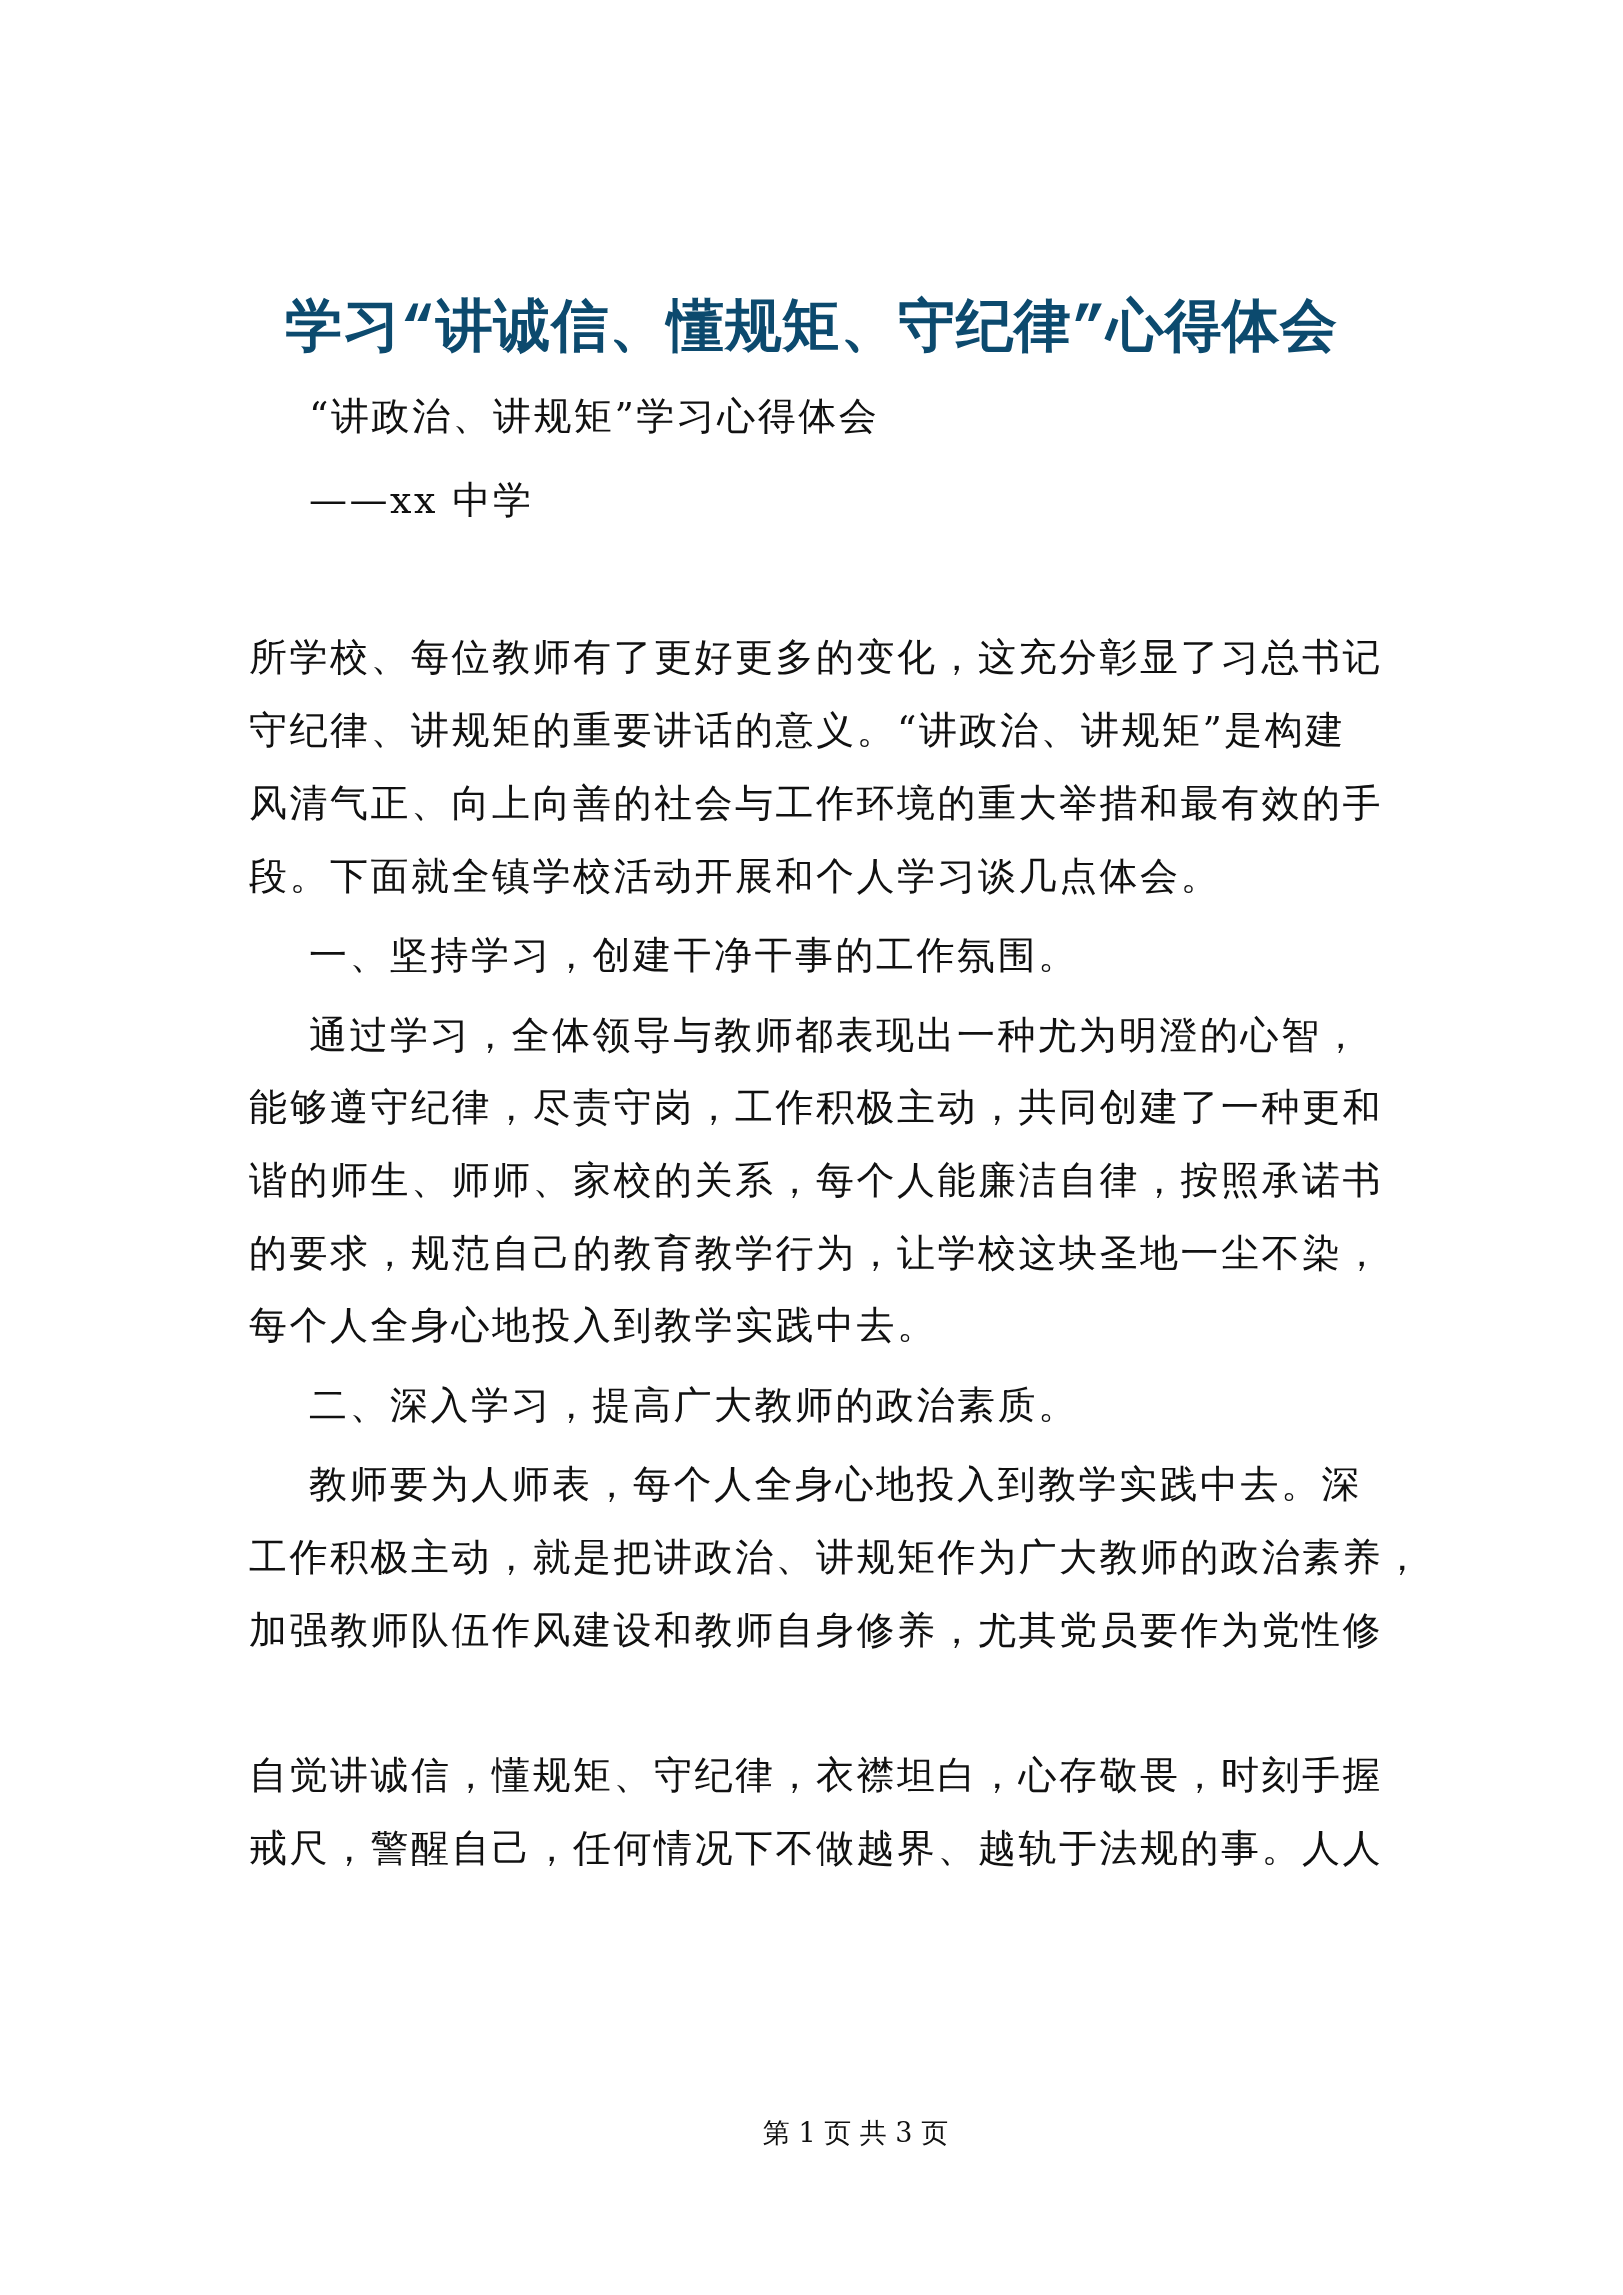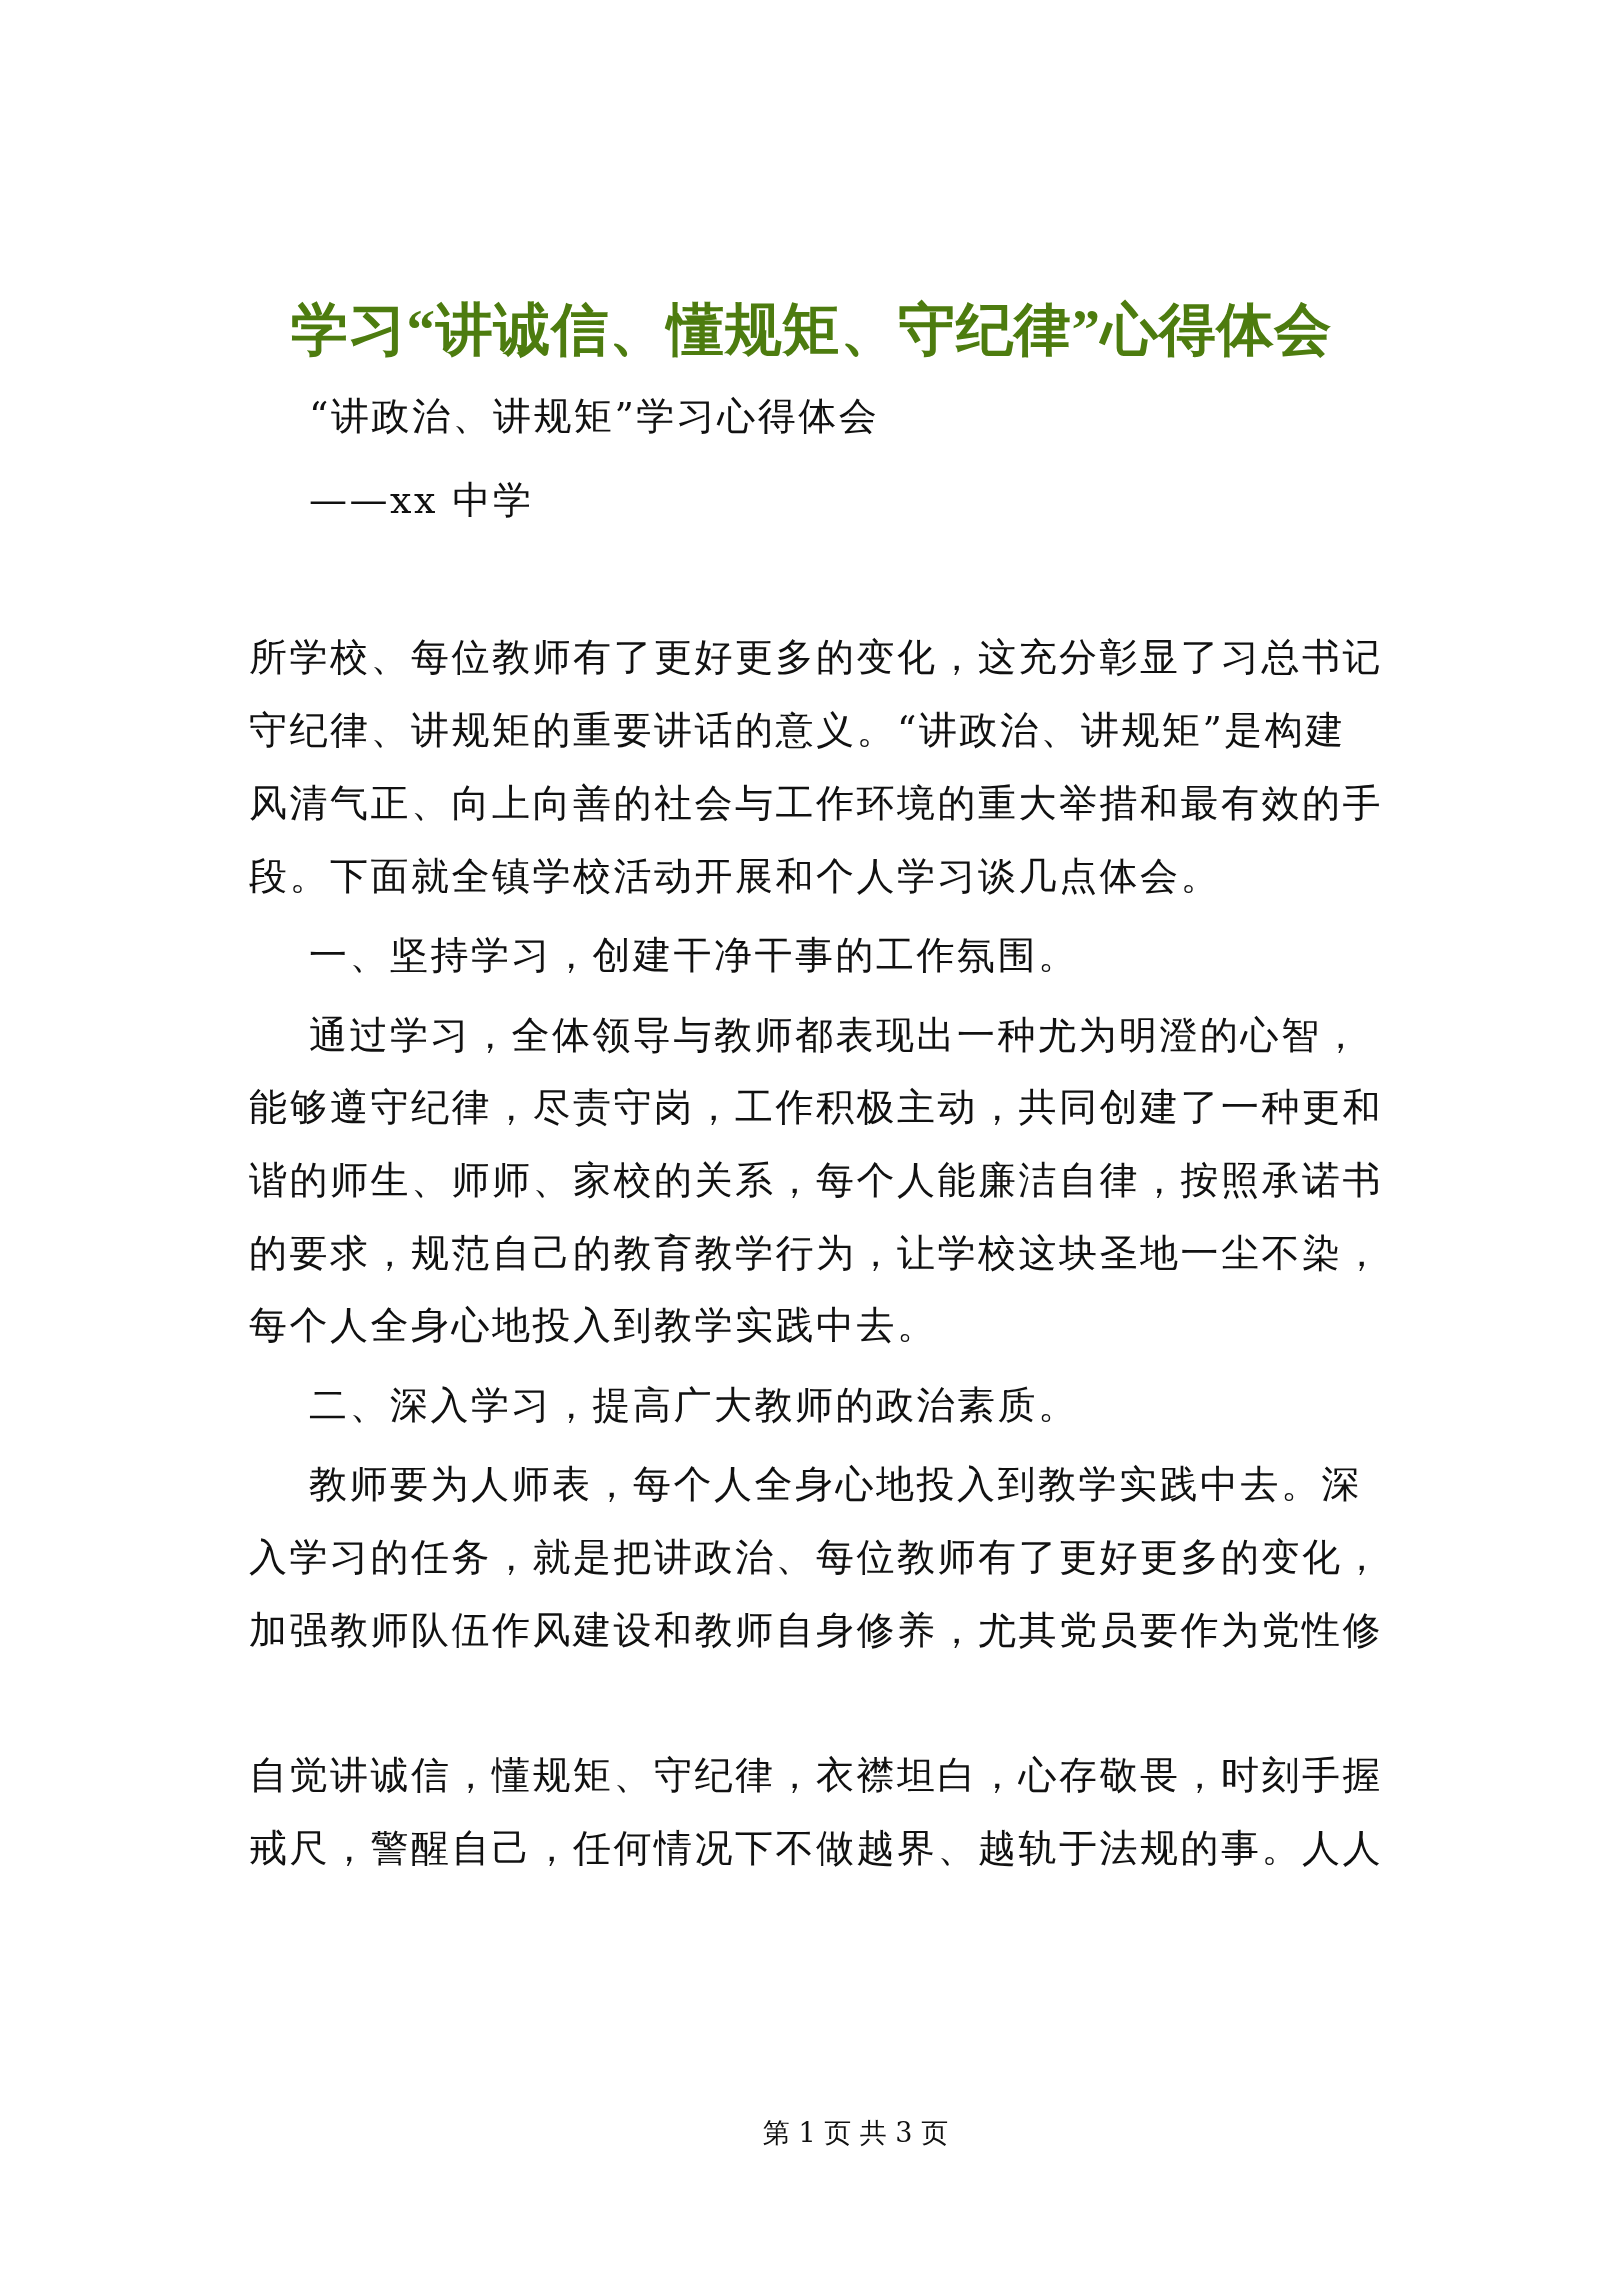--- a/index.html
+++ b/index.html
@@ -1,21 +1,21 @@
 <!DOCTYPE html>
 <html style="font-size:13.5px"><head>
 <meta charset="utf-8">
 <style>
   html, body { margin: 0; padding: 0; background: #ffffff; }
   body { width: 1623px; height: 2295px; position: relative; overflow: hidden;
          font-family: "DejaVu Serif", "Liberation Serif", serif; color: #111; }
   .page { position: absolute; left: 0; top: 0; width: 1623px; height: 2295px; background: #fff; }
   .title { position: absolute; left: 0; width: 1623px; top: 292px; text-align: center;
-           font-family: Liberation Serif, serif; font-size: 57px;
-           font-weight: bold; letter-spacing: 0.8px; line-height: 76px; color: #4d7c0f; }
+           font-family: Liberation Mono, monospace; font-size: 57px;
+           font-weight: bold; letter-spacing: 0.8px; line-height: 76px; color: #0c4a6e; }
   .line { position: absolute; left: 249px; width: 1184px; font-size: 38px; line-height: 51px;
           white-space: nowrap; letter-spacing: 2.5px; color: #111; }
   .indent { left: 309px; width: 1124px; }
   .footer { position: absolute; left: 0; width: 1623px; top: 2114px; text-align: center;
             font-size: 27px; line-height: 37px; color: #111; padding-left: 44px; }
 </style>
 </head>
 <body>
 
 <div class="page">
@@ -33,20 +33,20 @@
 
   <div class="line indent" style="top:1010px">通过学习，全体领导与教师都表现出一种尤为明澄的心智，</div>
   <div class="line" style="top:1082px">能够遵守纪律，尽责守岗，工作积极主动，共同创建了一种更和</div>
   <div class="line" style="top:1155px">谐的师生、师师、家校的关系，每个人能廉洁自律，按照承诺书</div>
   <div class="line" style="top:1228px">的要求，规范自己的教育教学行为，让学校这块圣地一尘不染，</div>
   <div class="line" style="top:1300px">每个人全身心地投入到教学实践中去。</div>
 
   <div class="line indent" style="top:1380px">二、深入学习，提高广大教师的政治素质。</div>
 
   <div class="line indent" style="top:1459px">教师要为人师表，每个人全身心地投入到教学实践中去。深</div>
-  <div class="line" style="top:1532px">入学习的任务，就是把讲政治、每位教师有了更好更多的变化，</div>
+  <div class="line" style="top:1532px">工作积极主动，就是把讲政治、讲规矩作为广大教师的政治素养，</div>
   <div class="line" style="top:1605px">加强教师队伍作风建设和教师自身修养，尤其党员要作为党性修</div>
   <div class="line" style="top:1750px">自觉讲诚信，懂规矩、守纪律，衣襟坦白，心存敬畏，时刻手握</div>
   <div class="line" style="top:1823px">戒尺，警醒自己，任何情况下不做越界、越轨于法规的事。人人</div>
 
   <div class="footer">第 1 页  共 3 页</div>
 </div>
 
 
 </body></html>

